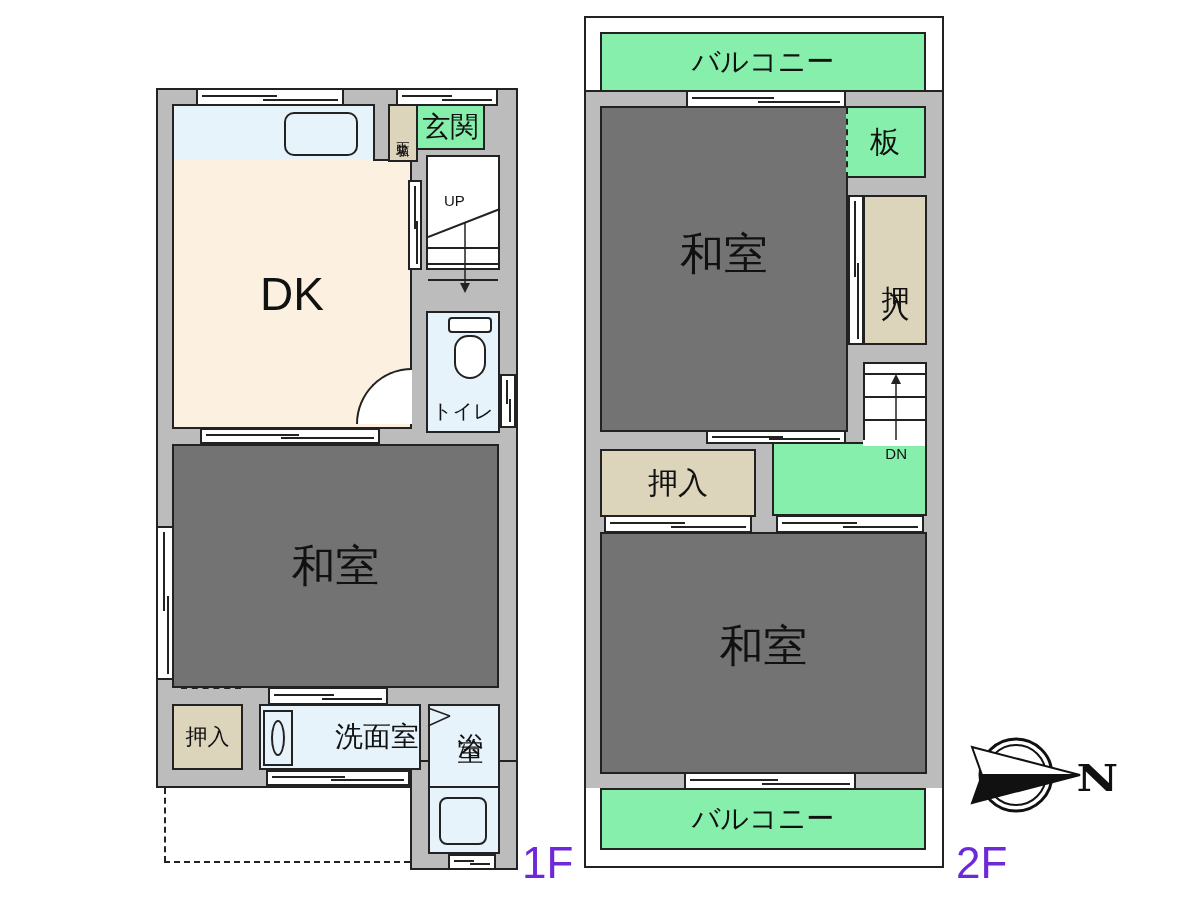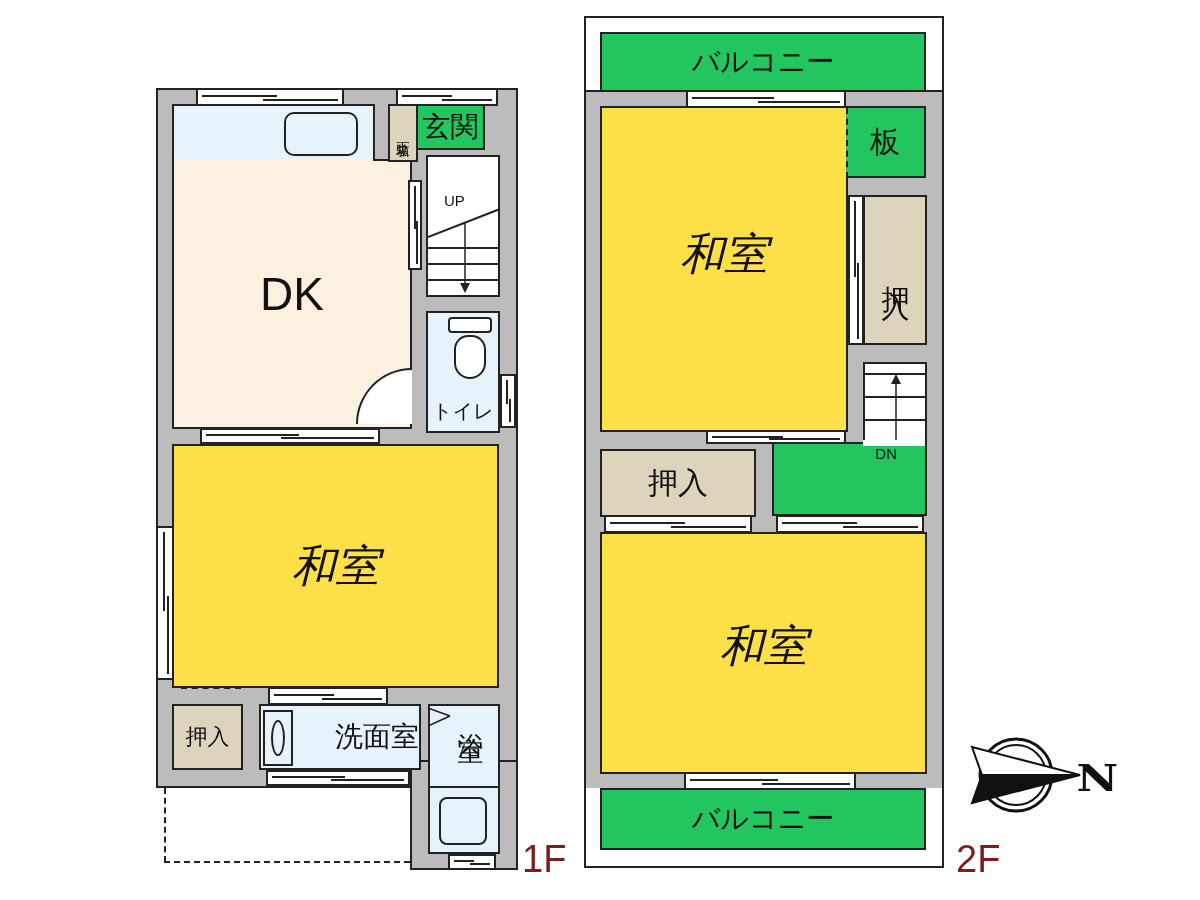--- a/index.html
+++ b/index.html
@@ -2,36 +2,36 @@
 <html><head>
 <meta charset="utf-8">
 <style>
   * { box-sizing: border-box; margin: 0; padding: 0; }
   body { width: 1200px; height: 900px; background: #ffffff; position: relative; overflow: hidden;
          font-family: "DejaVu Sans", "Liberation Sans", sans-serif; color: #111; }
   .abs { position: absolute; }
   .wall { position: absolute; background: #bcbcbc; border: 2px solid #222; }
   .room { position: absolute; border: 2px solid #222; display: flex; align-items: center; justify-content: center; }
   .label { font-weight: 500; color: #111; white-space: nowrap; line-height: 1; }
-  .tatami { background: #fde047; font-style: italic; }
+  .tatami { background: #737373; }
   .dk { background: #fcf1e0; }
   .water { background: #e6f3fb; }
   .closet { background: #ddd4bc; }
-  .plain { background: #22c55e; }
+  .plain { background: #86efac; }
   .win { position: absolute; background: #fff; border: 2px solid #222; }
   .win::before, .win::after { content: ""; position: absolute; background: #222; }
   .win.h::before { left: 4px; right: 45%; top: 35%; height: 2px; }
   .win.h::after { left: 45%; right: 4px; top: 62%; height: 2px; }
   .win.v::before { top: 4px; bottom: 45%; left: 35%; width: 2px; }
   .win.v::after { top: 45%; bottom: 4px; left: 62%; width: 2px; }
   .stairs { position: absolute; background: #fff; border: 2px solid #222; }
   .tread { position: absolute; left: 0; right: 0; height: 2px; background: #222; }
   .dash-h { position: absolute; border-top: 2px dashed #222; }
   .dash-v { position: absolute; border-left: 2px dashed #222; }
-  .floor-tag { position: absolute; font-size: 38px; font-family: "Liberation Sans", sans-serif; color: #7f1d1d; }
+  .floor-tag { position: absolute; font-size: 44px; font-family: "Liberation Sans", sans-serif; color: #6d28d9; }
 </style>
 </head>
 <body>
 
 <div>
 
   <div class="wall" style="left:156px; top:88px; width:362px; height:700px;"></div>
   <div class="wall" style="left:410px; top:760px; width:108px; height:110px;"></div>
 
   <div class="win h" style="left:196px; top:88px; width:148px; height:18px;"></div>
@@ -49,21 +49,21 @@
   <div class="abs" style="left:356px; top:368px; width:56px; height:56px; border:2px solid #222; border-right:none; border-bottom:none; border-top-left-radius:56px; background:#fff;"></div>
 
   <div class="room closet" style="left:388px; top:104px; width:30px; height:58px; flex-direction:column;">
     <span class="label" style="font-size:13px; writing-mode:vertical-rl; letter-spacing:1px;">下駄箱</span>
   </div>
 
   <div class="room plain" style="left:416px; top:104px; width:69px; height:46px;">
     <span class="label" style="font-size:28px;">玄関</span>
   </div>
 
-  <div class="stairs" style="left:426px; top:155px; width:74px; height:142px;">
+  <div class="stairs" style="left:426px; top:155px; width:74px; height:115px;">
     <span class="label abs" style="left:16px; top:36px; font-size:15px; font-family:'Liberation Sans',sans-serif;">UP</span>
     <svg class="abs" style="left:0; top:0;" width="74" height="142">
       <line x1="0" y1="80" x2="72" y2="52" stroke="#222" stroke-width="2"></line>
       <line x1="37" y1="66" x2="37" y2="132" stroke="#222" stroke-width="1.5"></line>
       <polygon points="32,126 42,126 37,136" fill="#222"></polygon>
     </svg>
     <div class="tread" style="top:90px;"></div>
     <div class="tread" style="top:106px;"></div>
     <div class="tread" style="top:122px;"></div>
   </div>
@@ -147,21 +147,21 @@
   <div class="stairs" style="left:863px; top:362px; width:64px; height:82px;">
     <div class="tread" style="top:9px;"></div>
     <div class="tread" style="top:32px;"></div>
     <div class="tread" style="top:55px;"></div>
     <svg class="abs" style="left:0; top:0;" width="64" height="82">
       <line x1="31" y1="12" x2="31" y2="80" stroke="#222" stroke-width="1.5"></line>
       <polygon points="26,20 36,20 31,10" fill="#222"></polygon>
     </svg>
   </div>
 
-  <div class="room plain" style="left:772px; top:442px; width:155px; height:74px; align-items:flex-start; justify-content:flex-end; padding:2px 28px 0 0;">
+  <div class="room plain" style="left:772px; top:442px; width:155px; height:74px; align-items:flex-start; justify-content:flex-end; padding:2px 18px 0 0;">
     <span class="label" style="font-size:15px; font-family:'Liberation Sans',sans-serif;">DN</span>
   </div>
   <div class="abs" style="left:863px; top:440px; width:62px; height:6px; background:#fff;"></div>
 
   <div class="win h" style="left:706px; top:430px; width:140px; height:14px;"></div>
 
   <div class="room closet" style="left:600px; top:449px; width:156px; height:68px;">
     <span class="label" style="font-size:30px;">押入</span>
   </div>
 

